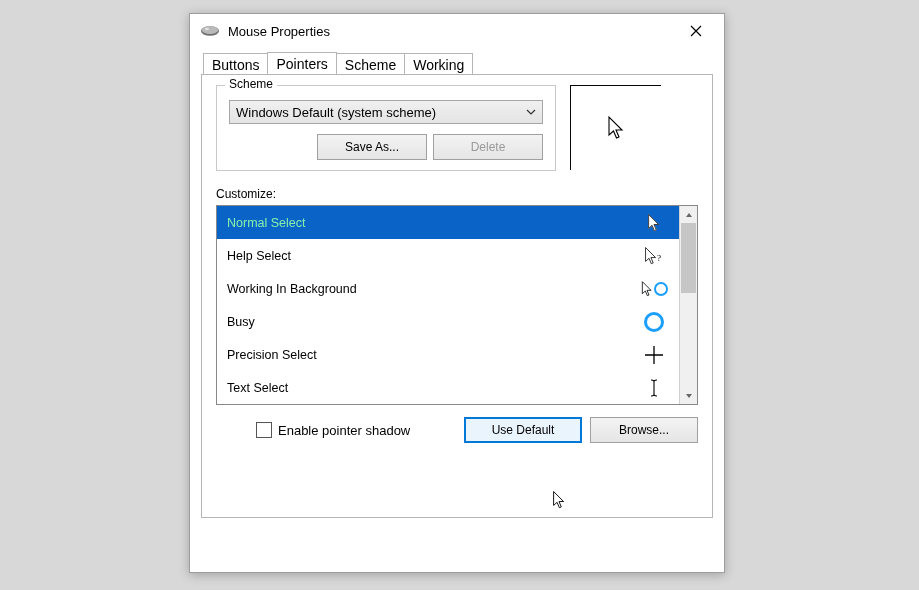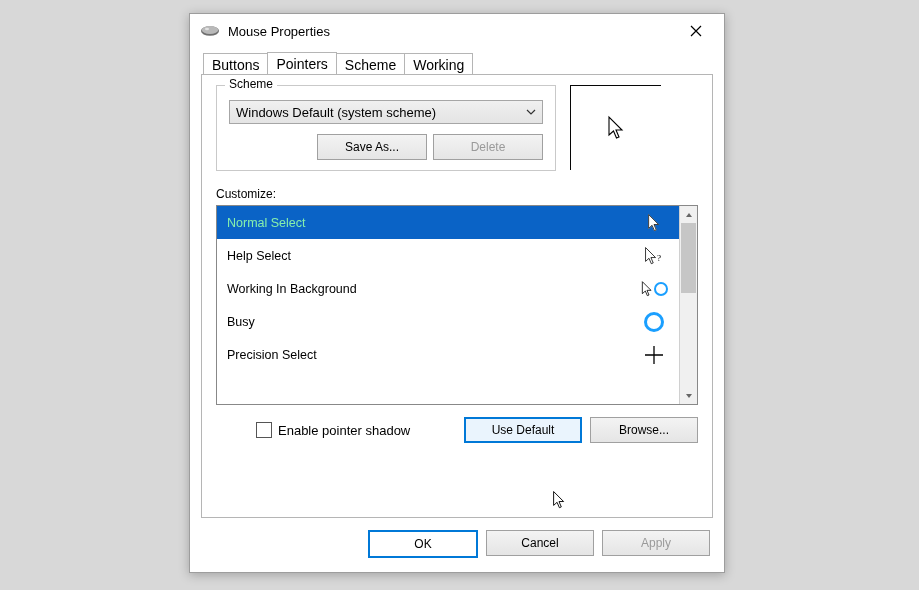--- a/index.html
+++ b/index.html
@@ -153,20 +153,28 @@
               </span>
             </div>
             <div class="item">
               <span>Precision Select</span>
               <span class="glyph">
                 <svg width="20" height="20" viewBox="0 0 20 20">
                     <path d="M10 1 L10 19 M1 10 L19 10" stroke="#000" stroke-width="1.3"></path>
                   </svg>
               </span>
             </div>
+            <div class="item">
+              <span>Text Select</span>
+              <span class="glyph">
+                <svg width="12" height="20" viewBox="0 0 12 20">
+                    <path d="M3 2 C5 2 6 3 6 3 C6 3 7 2 9 2 M6 3 L6 17 M3 18 C5 18 6 17 6 17 C6 17 7 18 9 18" stroke="#000" fill="none" stroke-width="1.1"></path>
+                  </svg>
+              </span>
+            </div>
           </div>
           <div class="vscroll">
             <div class="arrow top">
                 <svg width="8" height="8" viewBox="0 0 8 8">
                   <path d="M4 2 L7 6 L1 6 Z" fill="#666"></path>
                 </svg>
               </div>
             <div class="thumb"></div>
             <div class="arrow bot">
                 <svg width="8" height="8" viewBox="0 0 8 8">
@@ -181,25 +189,20 @@
           <span>Enable pointer shadow</span>
           <span class="spacer"></span>
           <div class="btn default-focus" style="min-width:96px;">Use Default</div>
           <div style="width:8px"></div>
           <div class="btn" style="min-width:86px;">Browse...</div>
         </div>
 
       </div>
     </div>
 
-    <div class="dlgbtns">
-      <div class="btn primary" style="min-width:86px;">OK</div>
-      <div class="btn" style="min-width:86px;">Cancel</div>
-      <div class="btn disabled" style="min-width:86px;">Apply</div>
-    </div>
   </div>
 
   <span class="overlay-cursor" style="left:362px;top:476px;">
     <svg width="14" height="20" viewBox="0 0 18 26">
         <path d="M2 2 L2 20 L6.5 16 L9.5 23 L12 22 L9 15 L15 15 Z" fill="#fff" stroke="#000" stroke-width="1.2"></path>
       </svg>
   </span>
 
 </div>
 

